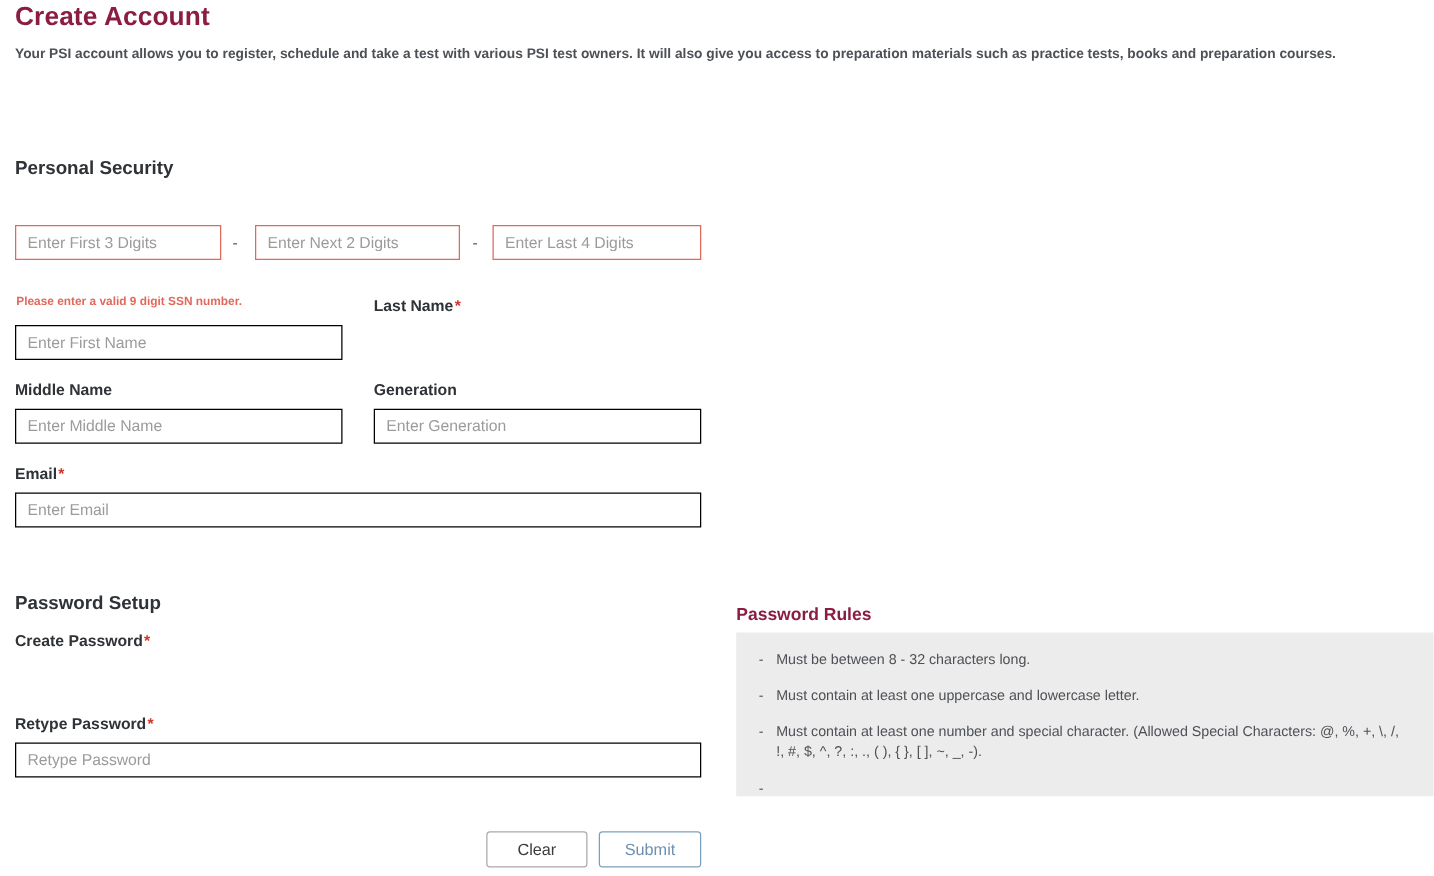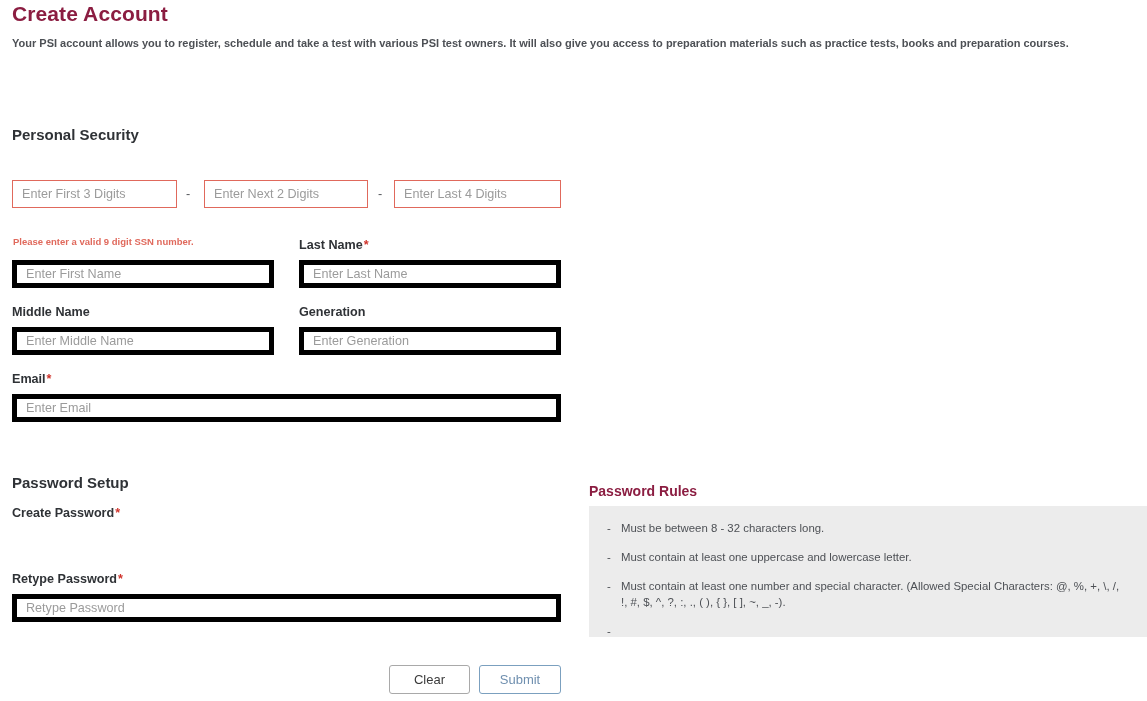--- a/index.html
+++ b/index.html
@@ -77,21 +77,21 @@
     color: #d0342c;
     font-weight: bold;
     margin-left: 1px;
   }
 
   
   .txt {
     position: absolute;
     box-sizing: border-box;
     height: 28px;
-    border: 5px solid #000000;
+    border: 1px solid #000000;
     background: #ffffff;
     font-family: "Liberation Sans", sans-serif;
     font-size: 12.6px;
     color: #333333;
     padding: 0 9px;
     border-radius: 0;
     outline: none;
   }
   .txt::placeholder {
     color: #9b9b9b;
@@ -224,21 +224,20 @@
   <div class="field-error">Please enter a valid 9 digit SSN number.</div>
 
   <div class="field-label" id="first-name-label">
     <span>First Name</span><span class="req">*</span>
   </div>
   <input class="txt" id="first-name-input" type="text" placeholder="Enter First Name" style="">
 
   <div class="field-label" id="last-name-label">
     <span>Last Name</span><span class="req">*</span>
   </div>
-  <input class="txt" id="last-name-input" type="text" placeholder="Enter Last Name" style="">
 
   <div class="field-label" id="middle-name-label">Middle Name</div>
   <input class="txt" id="middle-name-input" type="text" placeholder="Enter Middle Name" style="">
 
   <div class="field-label" id="generation-label">Generation</div>
   <input class="txt" id="generation-input" type="text" placeholder="Enter Generation" style="">
 
   <div class="field-label" id="email-label">
     <span>Email</span><span class="req">*</span>
   </div>

